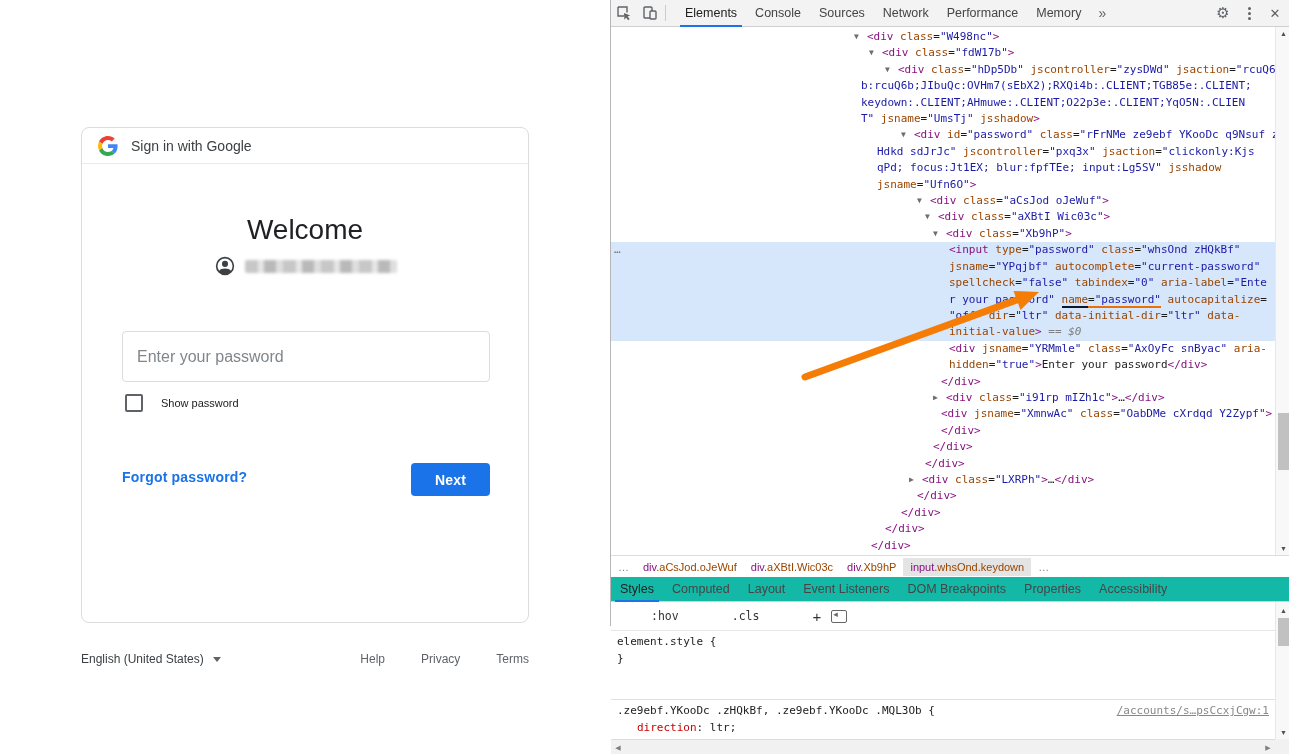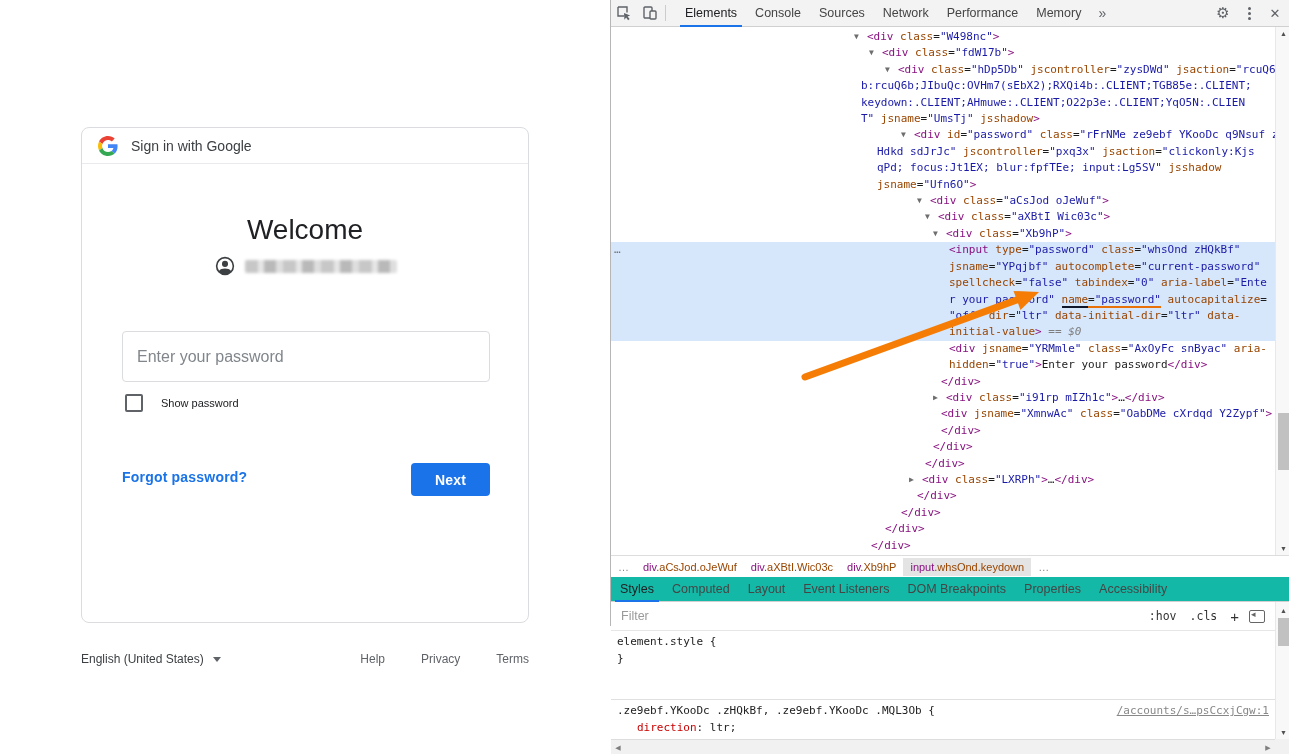--- a/index.html
+++ b/index.html
@@ -107,21 +107,21 @@
   .sb-tab.active::after { content:""; position:absolute; left:4px; right:4px; bottom:0; height:2px; background:#1a73e8; }
 
   
   #filter-bar { position:absolute; left:0; top:602px; width:664px; height:29px; background:#fff;
     border-bottom:1px solid #e6e6e6; display:flex; align-items:center; }
   #style-filter { border:none; outline:none; flex:1; font-size:12.5px; color:#333; padding:0 10px;
     font-family:"Liberation Sans",sans-serif; }
   #style-filter::placeholder { color:#9a9a9a; }
   .filter-toggles { display:flex; align-items:center; gap:13px; margin-right:8px;
     font-family:"DejaVu Sans Mono",monospace; font-size:11.5px; color:#333; }
-  .toggle { cursor:pointer; }
+  .toggle { cursor:pointer;margin-left:40px; }
   .toggle.plus { font-size:15px; font-family:"Liberation Sans",sans-serif; }
   .panel-icon { width:16px; height:13px; border:1px solid #666; border-radius:2px; position:relative;
     margin:0 10px 0 2px; cursor:pointer; }
   .panel-icon::after { content:"◂"; position:absolute; left:1px; top:-2px; font-size:9px; color:#666; }
 
   
   #styles-pane { position:absolute; left:0; top:631px; width:664px; height:108px; background:#fff;
     font-family:"DejaVu Sans Mono",monospace; font-size:11px; line-height:17px; overflow:hidden; }
   .rule { padding:2px 0 3px 0; }
   .rule + .rule { border-top:1px solid #e0e0e0;margin-top:29px; }
@@ -274,21 +274,20 @@
       <div class="sb-tab active">Styles</div>
       <div class="sb-tab">Computed</div>
       <div class="sb-tab">Layout</div>
       <div class="sb-tab">Event Listeners</div>
       <div class="sb-tab">DOM Breakpoints</div>
       <div class="sb-tab">Properties</div>
       <div class="sb-tab">Accessibility</div>
     </div>
 
   <div id="filter-bar">
-    <input id="style-filter" placeholder="Filter" style="">
     <div class="filter-toggles">
         <div class="toggle">:hov</div>
         <div class="toggle">.cls</div>
         <div class="toggle plus">+</div>
       </div>
     <div class="panel-icon"></div>
   </div>
 
   <div id="styles-pane">
       <div class="rule">

